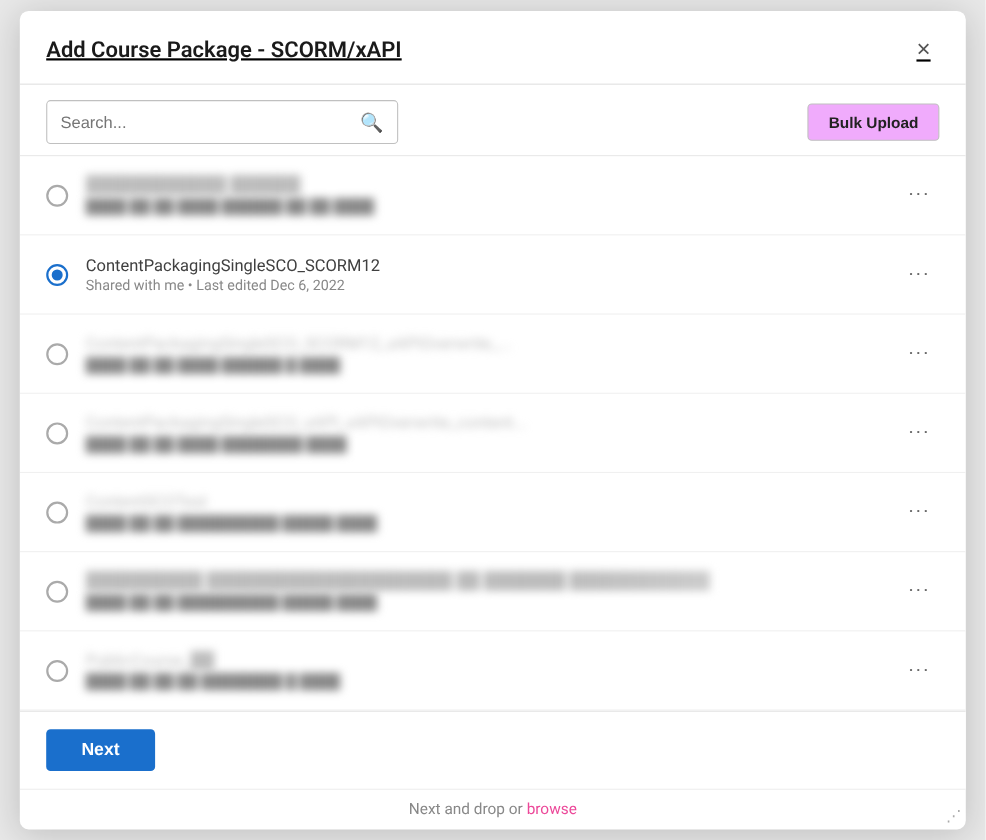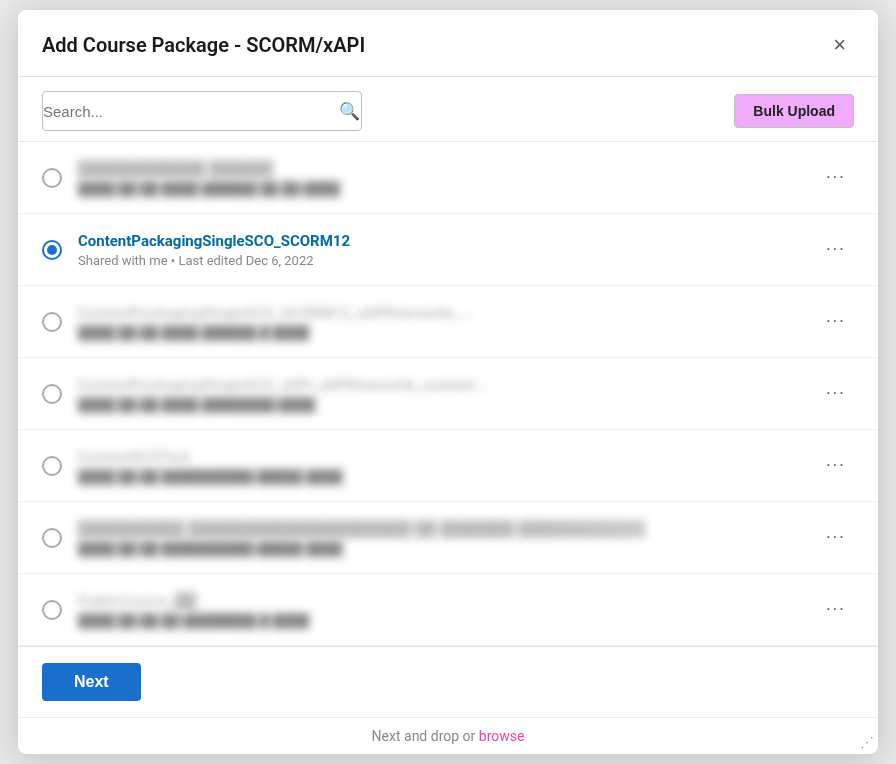--- a/index.html
+++ b/index.html
@@ -28,20 +28,21 @@
       flex-direction: column;
       position: relative;
       overflow: hidden;
     }
     .modal-header {
       display: flex;
       align-items: center;
       justify-content: space-between;
       padding: 20px 24px 16px 24px;
       border-bottom: 1px solid #e0e0e0;
+      text-decoration: underline;
     }
     .modal-title {
       font-size: 20px;
       font-weight: 600;
       color: #1a1a1a;
     }
     .modal-close {
       background: none;
       border: none;
       cursor: pointer;
@@ -55,21 +56,21 @@
       display: flex;
       align-items: center;
       justify-content: space-between;
       padding: 14px 24px 10px 24px;
     }
     .search-box {
       display: flex;
       align-items: center;
       border: 1.5px solid #c0c0c0;
       border-radius: 4px;
-      padding: 0 0;
+      padding: 0 12px;
       height: 40px;
       width: 320px;
       background: #fff;
     }
     .search-box input {
       border: none;
       outline: none;
       font-size: 15px;
       color: #888;
       flex: 1;
@@ -129,22 +130,22 @@
       height: 10px;
       border-radius: 50%;
       background: #1a6fcc;
     }
     .item-content {
       flex: 1;
       min-width: 0;
     }
     .item-title {
       font-size: 15px;
-      font-weight: 700;
-      color: #0369a1;
+      font-weight: 400;
+      color: #404040;
       margin-bottom: 3px;
       white-space: nowrap;
       overflow: hidden;
       text-overflow: ellipsis;
     }
     .item-title.blurred {
       filter: blur(4px);
       user-select: none;
       color: #888;
       background: linear-gradient(90deg, #bbb 60%, #ddd 100%);

